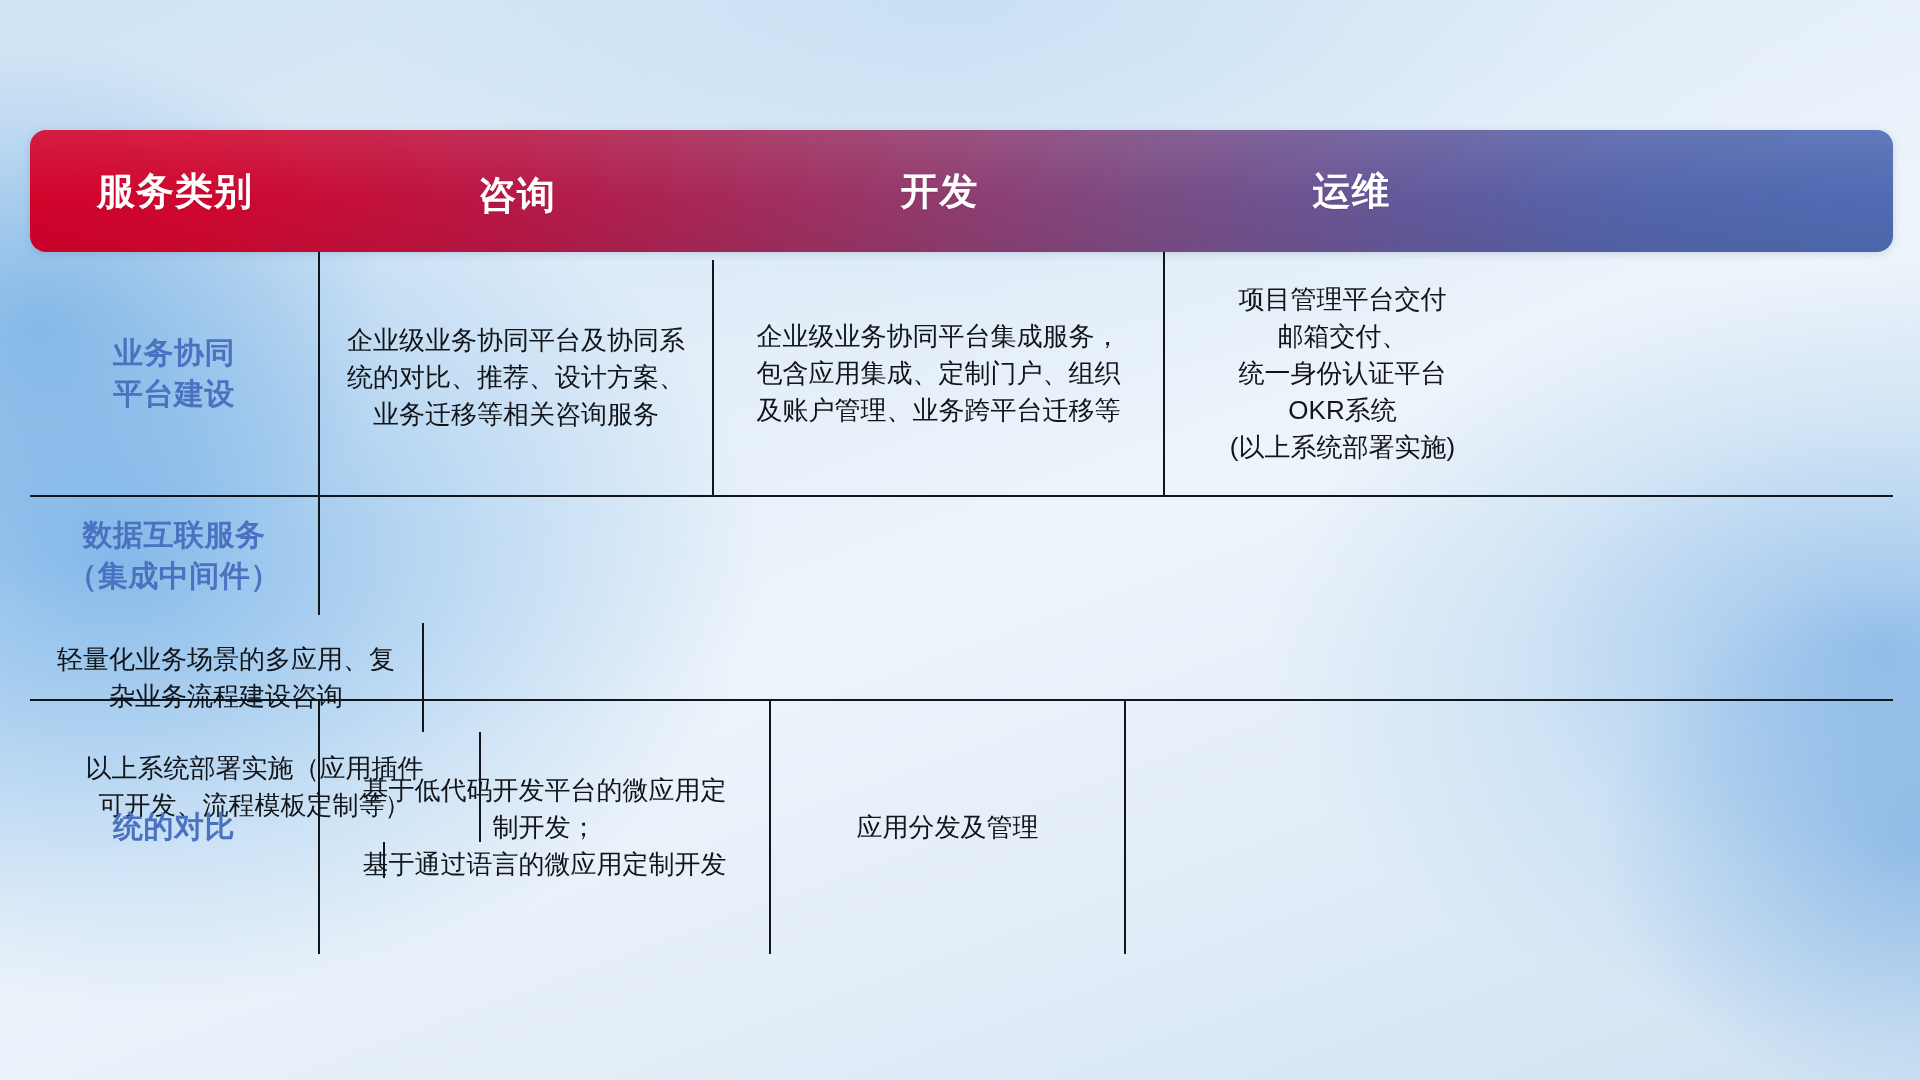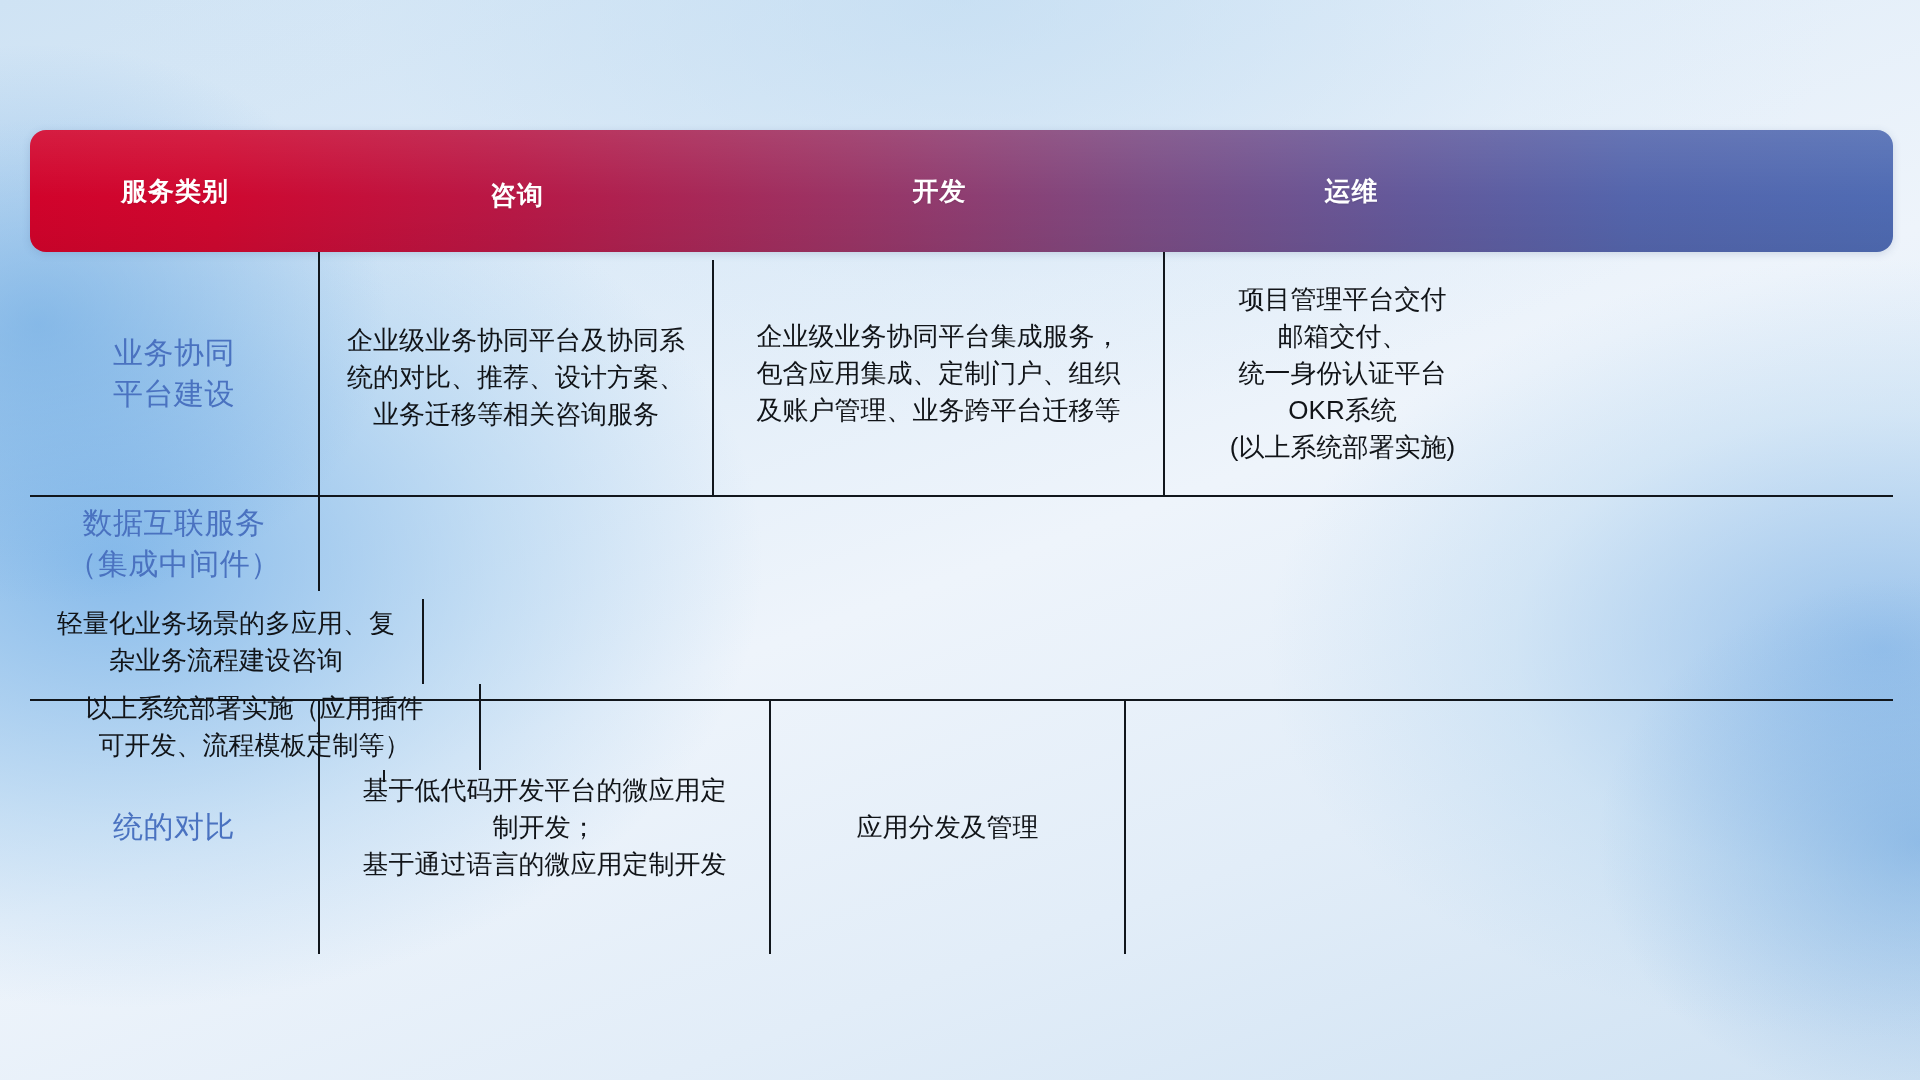--- a/index.html
+++ b/index.html
@@ -62,21 +62,21 @@
     overflow: hidden;
   }
   .thead::after{
     content:"";
     position:absolute; inset:0;
     background: linear-gradient(180deg, rgba(255,255,255,0.10), rgba(255,255,255,0) 55%, rgba(0,0,0,0.05) 100%);
     pointer-events:none;
   }
   .th {
     color: #ffffff;
-    font-size: 26px;
+    font-size: 38px;
     font-weight: bold;
     text-align: center;
     letter-spacing: 1px;
     position: relative;
     z-index: 2;
     text-shadow: 0 1px 2px rgba(0,0,0,0.10);
   }
 
   
   .tbody {
@@ -92,32 +92,32 @@
   .trow.r1 { height: 243px; }
   .trow.r2 { height: 202px; flex-direction: column; }
   .trow.r3 { height: 253px; }
 
   .td {
     display: flex;
     align-items: center;
     justify-content: center;
     text-align: center;
     box-sizing: border-box;
-    padding: 6px 14px;
+    padding: 18px 14px;
     border-right: 2px solid #11161c;
     color: #111418;
     font-size: 26px;
     line-height: 1.42;
   }
   .td:last-child { border-right: none; }
 
   
   .td.cat {
     color: #4a72c0;
-    font-weight: normal;
+    font-weight: bold;
     font-size: 30px;
     line-height: 1.36;
     letter-spacing: 0.5px;
   }
 
   
   .c1 { width: 290px; }
   .c2 { width: 394px; margin-top: 8px; }
   .c3 { width: 451px; }
   .c4 { width: 355px; }

